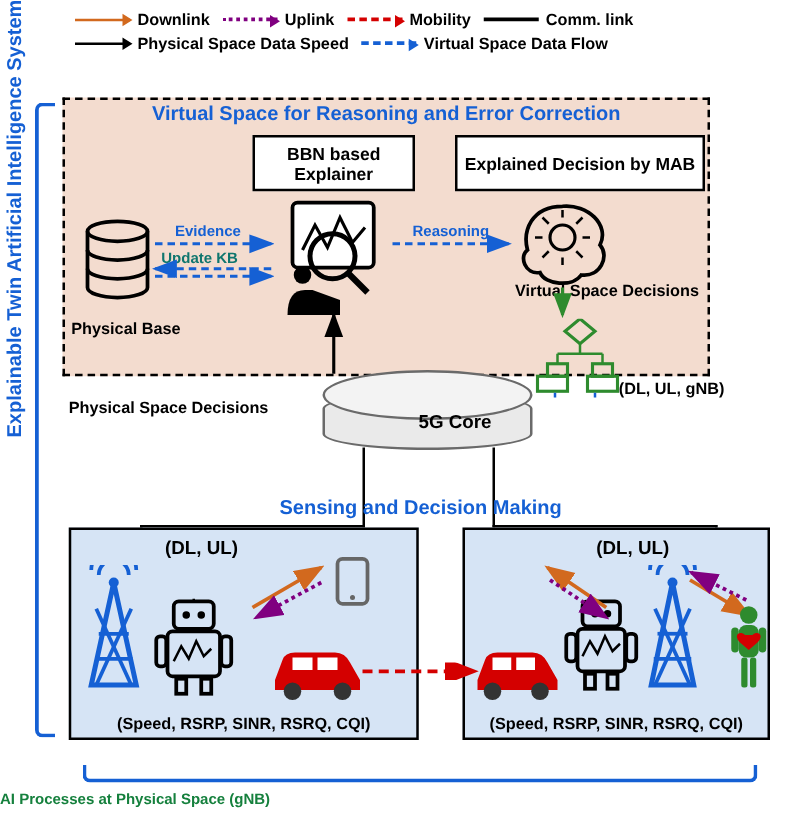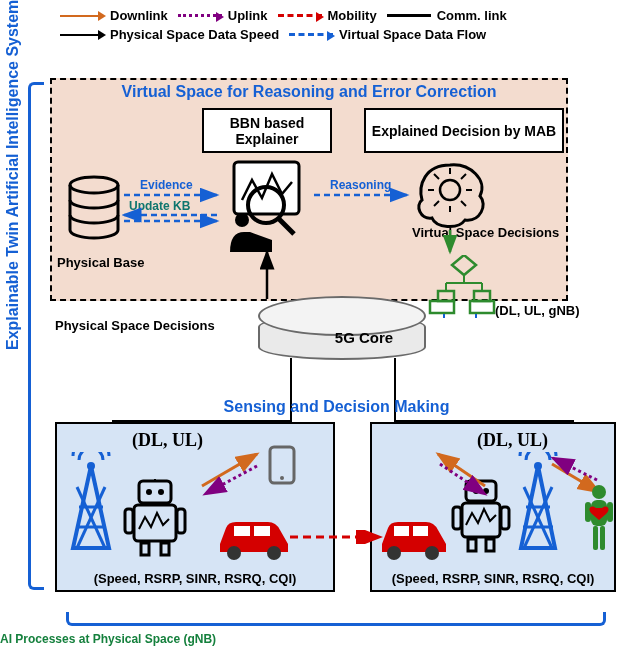--- a/index.html
+++ b/index.html
@@ -119,21 +119,21 @@
     position:absolute; left:0; right:0; top:398px; text-align:center;
     color:#1560d4; font-size:16px;padding-left:33px;
   }
   .phys-panel-left, .phys-panel-right {
     position:absolute; top:422px; height:170px;
     border:2px solid #000; background:#d6e4f5;
   }
   .phys-panel-left { left:55px; width:280px; }
   .phys-panel-right { left:370px; width:246px; }
 
-  .dl-ul-label { position:absolute; font-size:18px;font-family:Liberation Serif, serif; }
+  .dl-ul-label { position:absolute; font-size:15px; }
   .params-label { position:absolute; font-size:13px; bottom:4px; left:0; right:0; text-align:center; }
 
   .bottom-label {
     position:absolute; left:0; right:0; bottom:12px; text-align:left;
     color:#15803d; font-size:12px;
   }
 
   
   .bracket-left {
     position:absolute; left:28px; top:82px; height:508px; width:16px;

